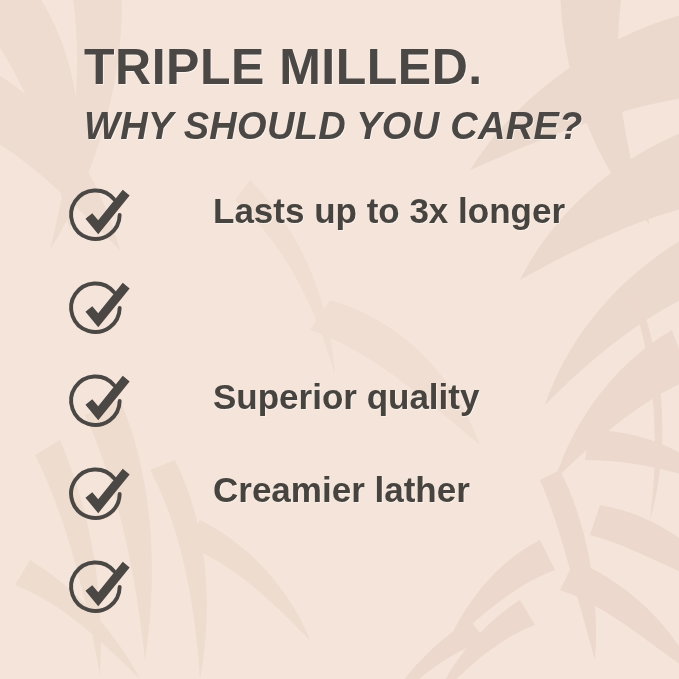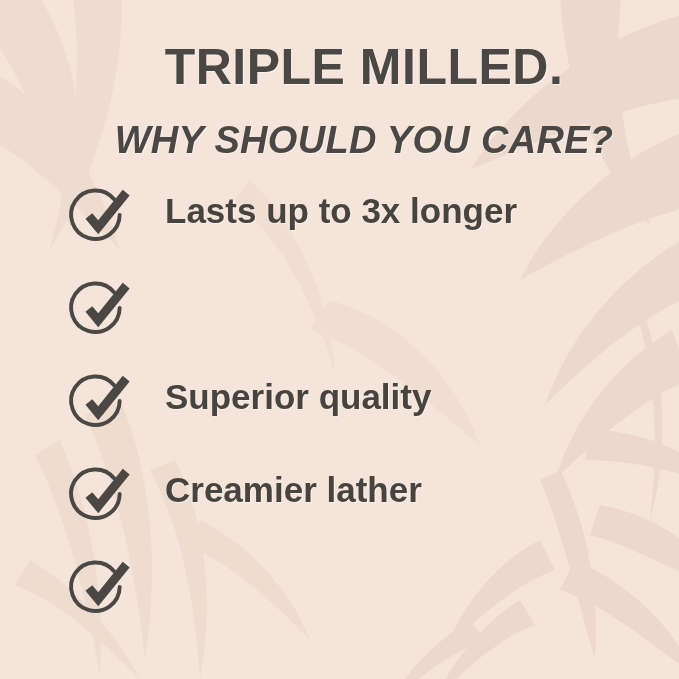--- a/index.html
+++ b/index.html
@@ -27,21 +27,20 @@
     width: 679px;
     height: 679px;
     pointer-events: none;
   }
 
   
   .content {
     position: absolute;
     inset: 0;
     padding: 2px;
-    text-align: center;
   }
 
   .headline-block {
     position: absolute;
     left: 84px;
     top: 42px;
     width: 560px;
   }
 
   .headline {
@@ -50,21 +49,21 @@
     line-height: 1.02;
     font-weight: 800;
     letter-spacing: 0.5px;
     color: #4a4744;
     text-transform: uppercase;
     text-shadow: 1px 1px 0 rgba(255,255,255,0.55);
     white-space: nowrap;
   }
 
   .subhead {
-    margin: 28px 0 0 0;
+    margin: 14px 0 0 0;
     font-size: 38px;
     line-height: 1.05;
     font-weight: 700;
     font-style: italic;
     letter-spacing: 0.3px;
     color: #4a4744;
     text-transform: uppercase;
     text-shadow: 1px 1px 0 rgba(255,255,255,0.5);
     white-space: nowrap;
   }
@@ -76,20 +75,21 @@
     width: 580px;
     list-style: none;
     margin: 0;
     padding: 0;
   }
 
   .benefit-row {
     display: flex;
     align-items: flex-start;
     height: 93px;
+    gap: 48px;
   }
 
   .check-icon {
     flex: 0 0 auto;
     width: 56px;
     height: 56px;
     margin-top: 2px;
   }
   .check-icon svg {
     display: block;

